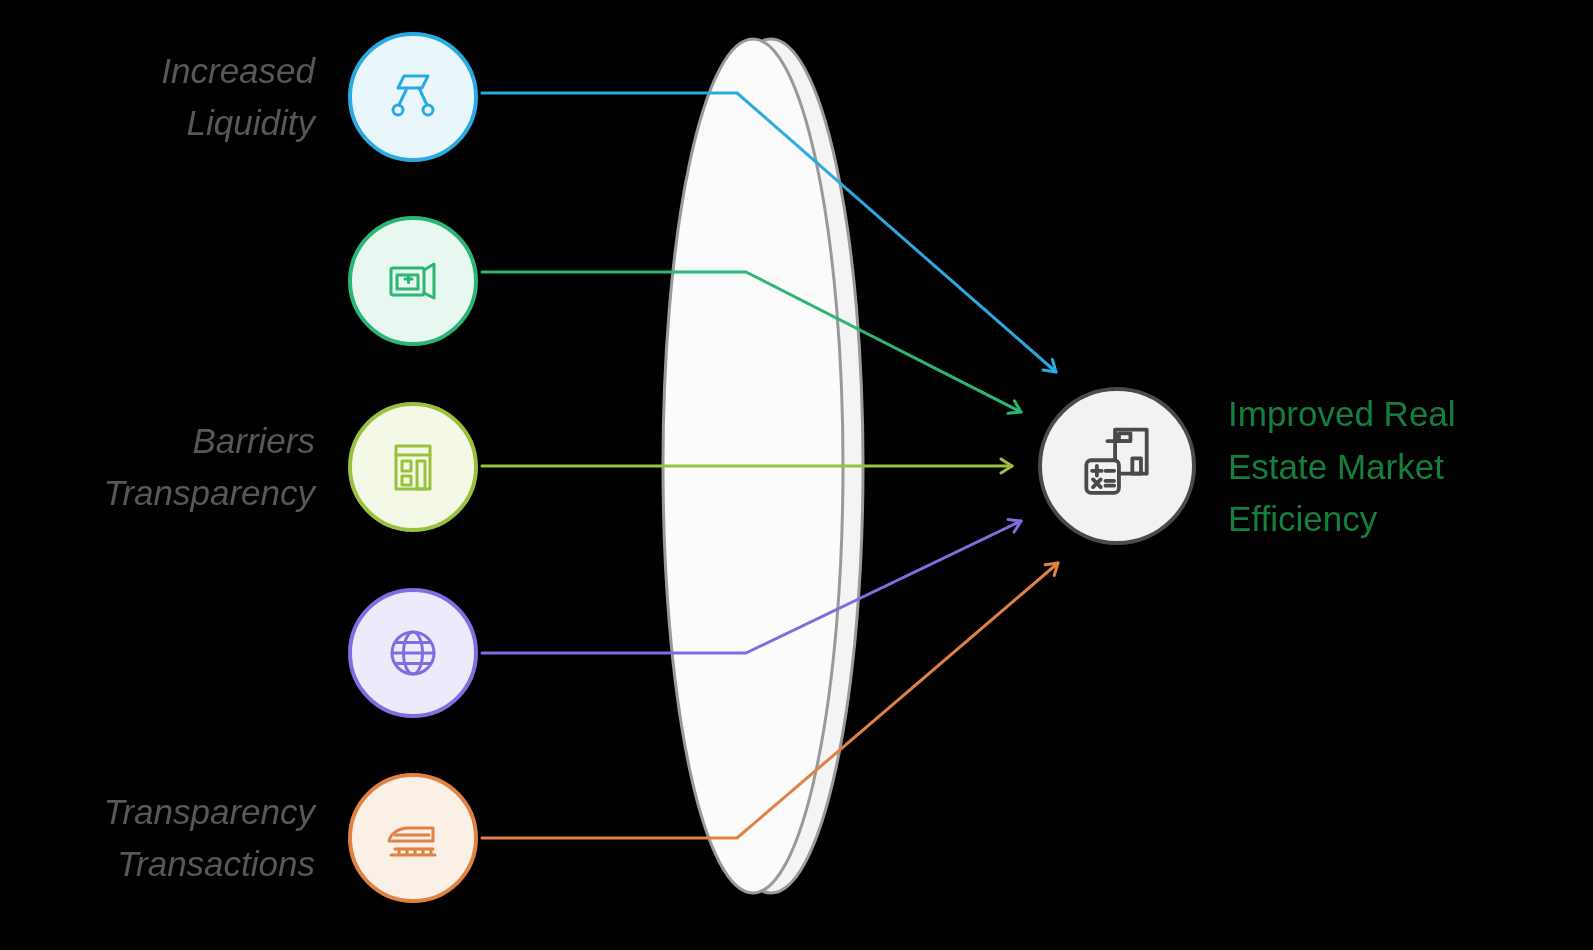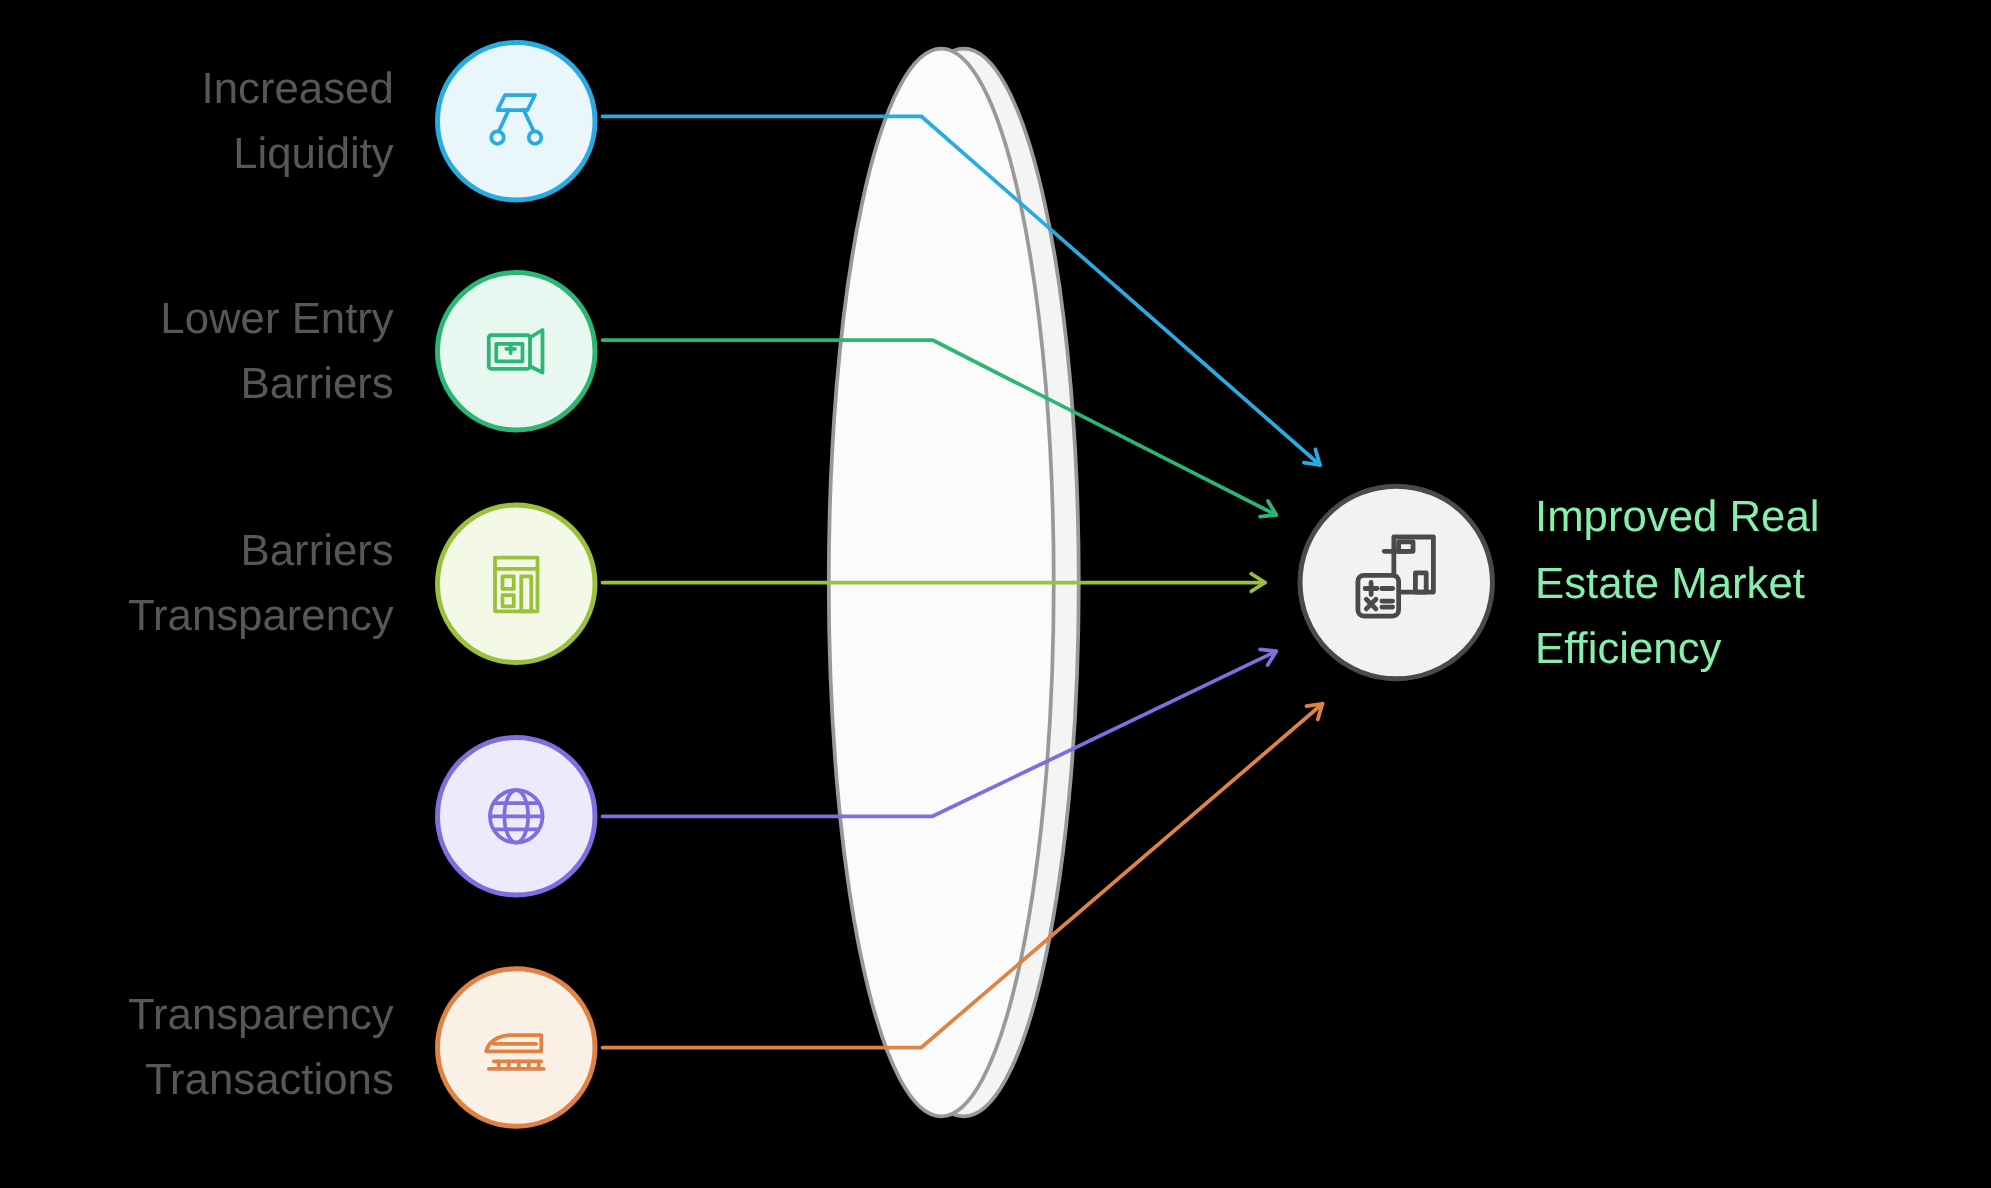--- a/index.html
+++ b/index.html
@@ -31,20 +31,21 @@
     height: 130px;
     display: flex;
     align-items: center;
     justify-content: flex-end;
     text-align: right;
     font-size: 35px;
     line-height: 1.5;
     font-weight: 400;
     color: #56575B;
     white-space: pre-line;
+    font-style: italic;
   }
   .factor-circle {
     position: absolute;
     left: 348px;
     width: 130px;
     height: 130px;
     box-sizing: border-box;
     border-radius: 50%;
     border: 4px solid #999;
     display: flex;
@@ -71,21 +72,21 @@
     align-items: center;
     justify-content: center;
   }
   .output-label {
     position: absolute;
     left: 1228px;
     top: 388px;
     width: 330px;
     font-size: 35px;
     line-height: 1.5;
-    color: #86efac;
+    color: #15803d;
     white-space: pre-line;
     text-align: left;
   }
   .icon-svg { display: block; }
 </style>
 </head>
 <body>
 
 <div class="canvas">
 
@@ -127,22 +128,20 @@
   <div class="factor-circle c0" style="top:32px">
     <svg class="icon-svg" width="64" height="64" viewBox="0 0 64 64" fill="none" stroke="#29ABE2" stroke-width="3" stroke-linecap="round" stroke-linejoin="round">
       <path d="M23 11 L47 11 L41 23 L17 23 Z"></path>
       <path d="M26 23 L18 40"></path>
       <path d="M38 23 L46 40"></path>
       <circle cx="17" cy="45" r="5"></circle>
       <circle cx="47" cy="45" r="5"></circle>
     </svg>
   </div>
 
-  <div class="factor-label" style="top:216px">Lower Entry
-Barriers</div>
   <div class="factor-circle c1" style="top:216px">
     <svg class="icon-svg" width="64" height="64" viewBox="0 0 64 64" fill="none" stroke="#2BB673" stroke-width="3" stroke-linecap="round" stroke-linejoin="round">
       <rect x="10" y="19" width="33" height="27" rx="2"></rect>
       <rect x="16" y="26" width="21" height="14"></rect>
       <path d="M24 30 h7 M27.5 26.5 v7"></path>
       <path d="M43 21 L53 15 L53 49 L43 44"></path>
     </svg>
   </div>
 
   <div class="factor-label" style="top:402px">Barriers

